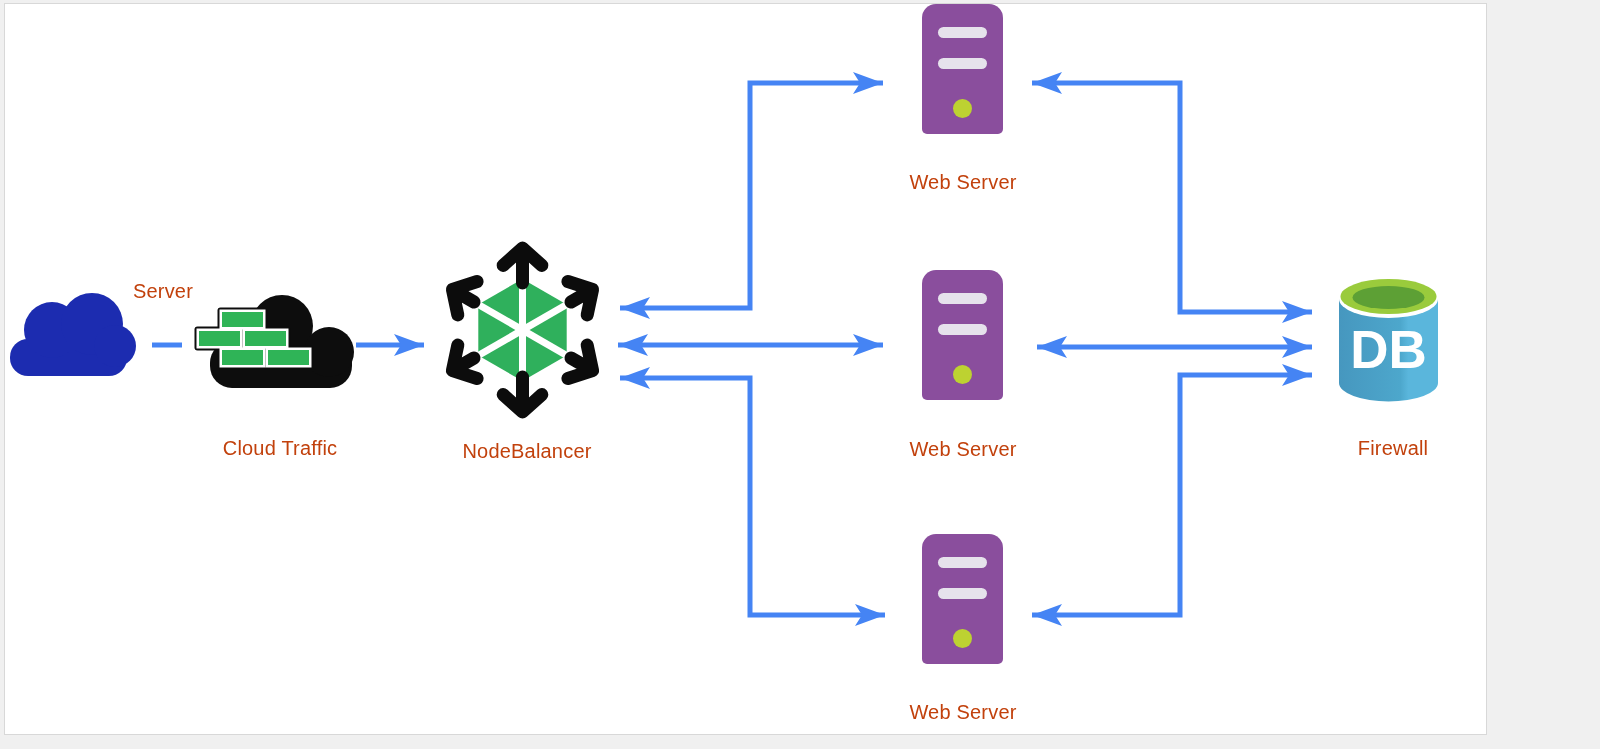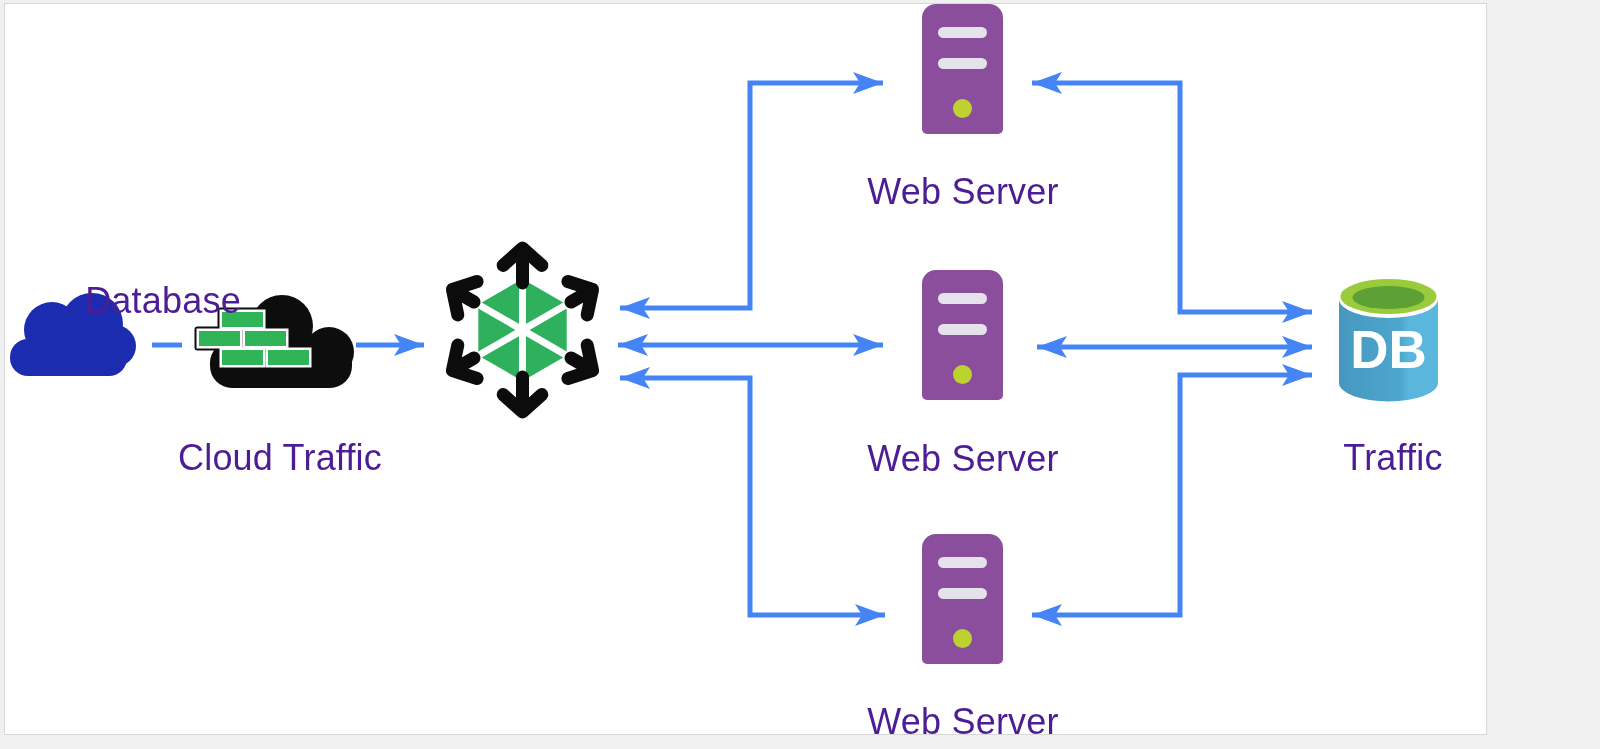--- a/index.html
+++ b/index.html
@@ -21,21 +21,21 @@
   .server .bar{
     position:absolute;left:16px;width:49px;height:11px;border-radius:6px;background:#e6e2ec;
   }
   .server .bar.b1{top:23px}
   .server .bar.b2{top:54px}
   .server .dot{
     position:absolute;left:31px;top:95px;width:19px;height:19px;border-radius:50%;background:#bdd231;
   }
   .lbl{
     position:absolute;transform:translateX(-50%);
-    font-size:36px;color:#4c1d95;white-space:nowrap;letter-spacing:0.2px;
+    font-size:20px;color:#c2410c;white-space:nowrap;letter-spacing:0.2px;
   }
 </style>
 </head>
 <body>
 
 <div class="card"></div>
 
 <div class="stage">
 
   <svg class="layer" width="1600" height="749" viewBox="0 0 1600 749">
@@ -137,20 +137,21 @@
     <div class="bar b1"></div>
     <div class="bar b2"></div>
     <div class="dot"></div>
   </div>
   <div class="server" style="left:922px;top:534px">
     <div class="bar b1"></div>
     <div class="bar b2"></div>
     <div class="dot"></div>
   </div>
 
-  <div class="lbl" style="left:163px;top:280px">Database</div>
+  <div class="lbl" style="left:163px;top:280px">Server</div>
   <div class="lbl" style="left:280px;top:437px">Cloud Traffic</div>
+  <div class="lbl" style="left:527px;top:440px">NodeBalancer</div>
   <div class="lbl" style="left:963px;top:171px">Web Server</div>
   <div class="lbl" style="left:963px;top:438px">Web Server</div>
   <div class="lbl" style="left:963px;top:701px">Web Server</div>
-  <div class="lbl" style="left:1393px;top:437px">Traffic</div>
+  <div class="lbl" style="left:1393px;top:437px">Firewall</div>
 
 </div>
 
 </body></html>

